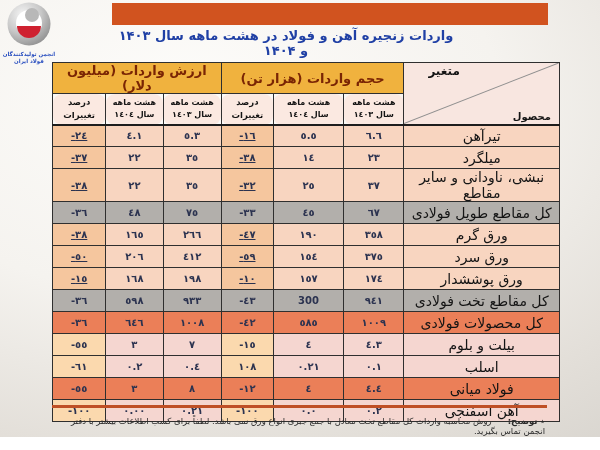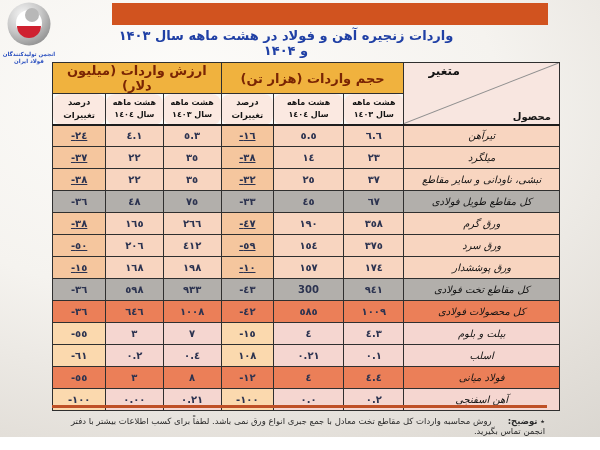--- a/index.html
+++ b/index.html
@@ -26,21 +26,21 @@
   .data-table th, .data-table td { border:1px solid #2f2f2f; padding:0; text-align:center; }
   th.group { background:#f0b23e; color:#7a2504; font-weight:bold; font-size:13px; height:16px; }
   tr.sub th { background:#fbe9e1; color:#141414; font-weight:bold; font-size:8px; height:31px; line-height:1.5; border-bottom:2.5px solid #1d1d1d;border-radius:9px; }
   tr.sub th .pct-label { font-size:8.5px; }
   th.corner { background:#f8e6e0; position:relative; border-bottom:2.5px solid #1d1d1d; }
   .corner svg.diag { position:absolute; left:0; top:0; width:100%; height:100%; }
   .corner-top { position:absolute; top:1px; left:4px; font-size:12px; font-weight:bold; color:#141414;margin-left:20px; }
   .corner-bottom { position:absolute; bottom:2px; right:8px; font-size:10px; font-weight:bold; color:#141414; }
   tbody td { height:22px; font-size:10px; }
   tbody td.num { font-weight:bold; color:#2c3350; direction:ltr; }
-  tbody td.name { color:#141414; font-size:10px;font-style:italic; }
+  tbody td.name { color:#141414; font-size:14px; }
   tr.row-peach td { background:#f8d5c0; }
   tr.row-peach td.pct { background:#f5c69e;text-decoration:underline; }
   tr.row-pink td { background:#f5d6d0; }
   tr.row-pink td.pct { background:#fbd9ae; }
   tr.row-gray td { background:#b2afab; }
   tr.row-coral td { background:#eb7f58; }
   
   .footer-line { position:absolute; left:52px; top:405px; width:495px; height:2.5px; background:#bf5026; }
   .footnote {
     position:absolute; right:55px; top:416px; width:490px;

